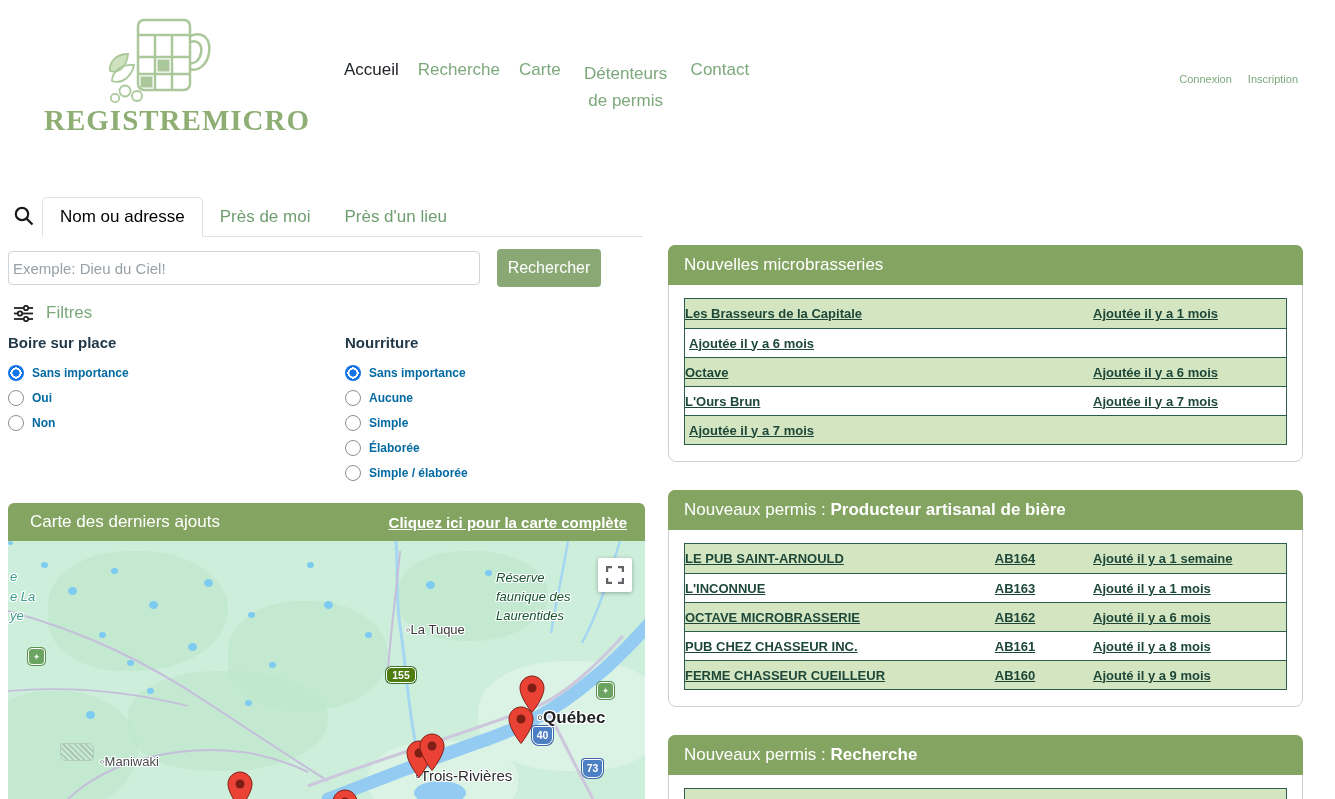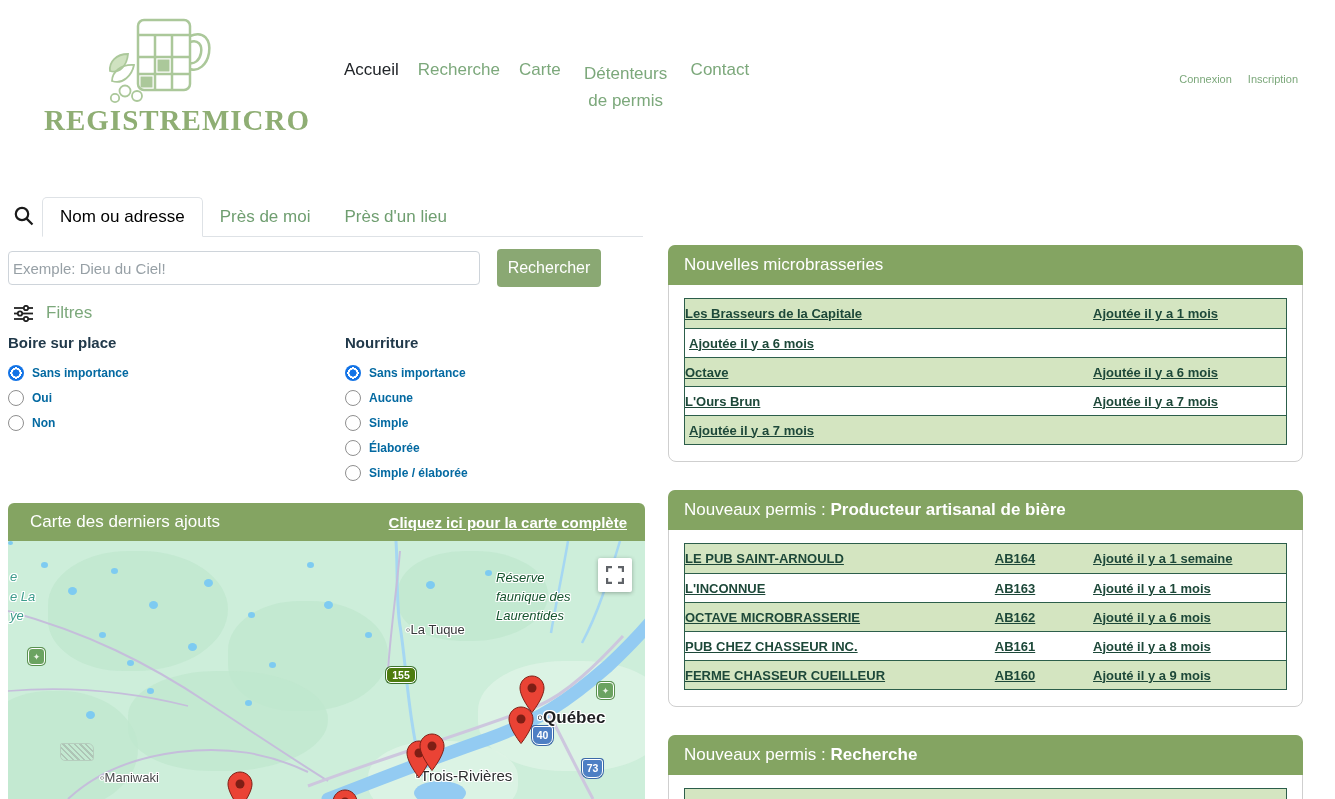--- a/index.html
+++ b/index.html
@@ -69,21 +69,21 @@
     140px 148px 0 1px #7ecbf1,120px 120px 0 1px #7ecbf1;}
   .mlines{position:absolute;left:0;top:0;}
   .hatch{position:absolute;left:52px;top:202px;width:34px;height:18px;opacity:.5;
     background:repeating-linear-gradient(45deg,#9aa29c 0 1.5px,transparent 1.5px 4px);border:1px solid #aab2ac;
     border-radius:2px 6px 3px 5px;}
   .map-label{position:absolute;white-space:pre-line;z-index:5;
     text-shadow:1px 0 0 #fff,-1px 0 0 #fff,0 1px 0 #fff,0 -1px 0 #fff,1px 1px 0 #fff,-1px -1px 0 #fff,1px -1px 0 #fff,-1px 1px 0 #fff;}
   .map-label.reserve{font-style:italic;color:#14532d;font-size:13px;text-align:left;line-height:1.45;}
   .map-label.reserve-teal{font-style:italic;color:#3d9c8c;font-size:13px;line-height:1.5;}
   .map-label.town{color:#37383a;font-size:13px;}
-  .map-label.town-sm{color:#4a4b4d;font-size:13px;margin-top:16px;}
+  .map-label.town-sm{color:#4a4b4d;font-size:13px;}
   .map-label.town-lg{color:#2b2c2e;font-size:15px;}
   .map-label.city{color:#1f2023;font-size:17px;font-weight:700;}
   .shield{position:absolute;color:#fff;font-size:10.5px;font-weight:700;display:flex;align-items:center;
     justify-content:center;z-index:4;line-height:1;}
   .shield.green{width:30px;height:16px;background:#4d7c0f;border:1.5px solid #fff;border-radius:5px;box-shadow:0 0 0 1px #3e7531;}
   .shield.blue{width:21px;height:19px;background:#4d7fc4;border:1.5px solid #fff;border-radius:3px 3px 7px 7px;box-shadow:0 0 0 1px #3c69a8;}
   .park{position:absolute;width:17px;height:17px;background:#6ba361;border:1.5px solid #fff;border-radius:4px;
     display:flex;align-items:center;justify-content:center;color:#eaf4e6;font-size:9px;z-index:4;box-shadow:0 0 0 1px #5a9150;}
   .pin{position:absolute;width:26px;height:38px;z-index:6;cursor:pointer;}
   .fs-btn{position:absolute;left:590px;top:17px;width:34px;height:34px;background:#fff;border-radius:2px;

